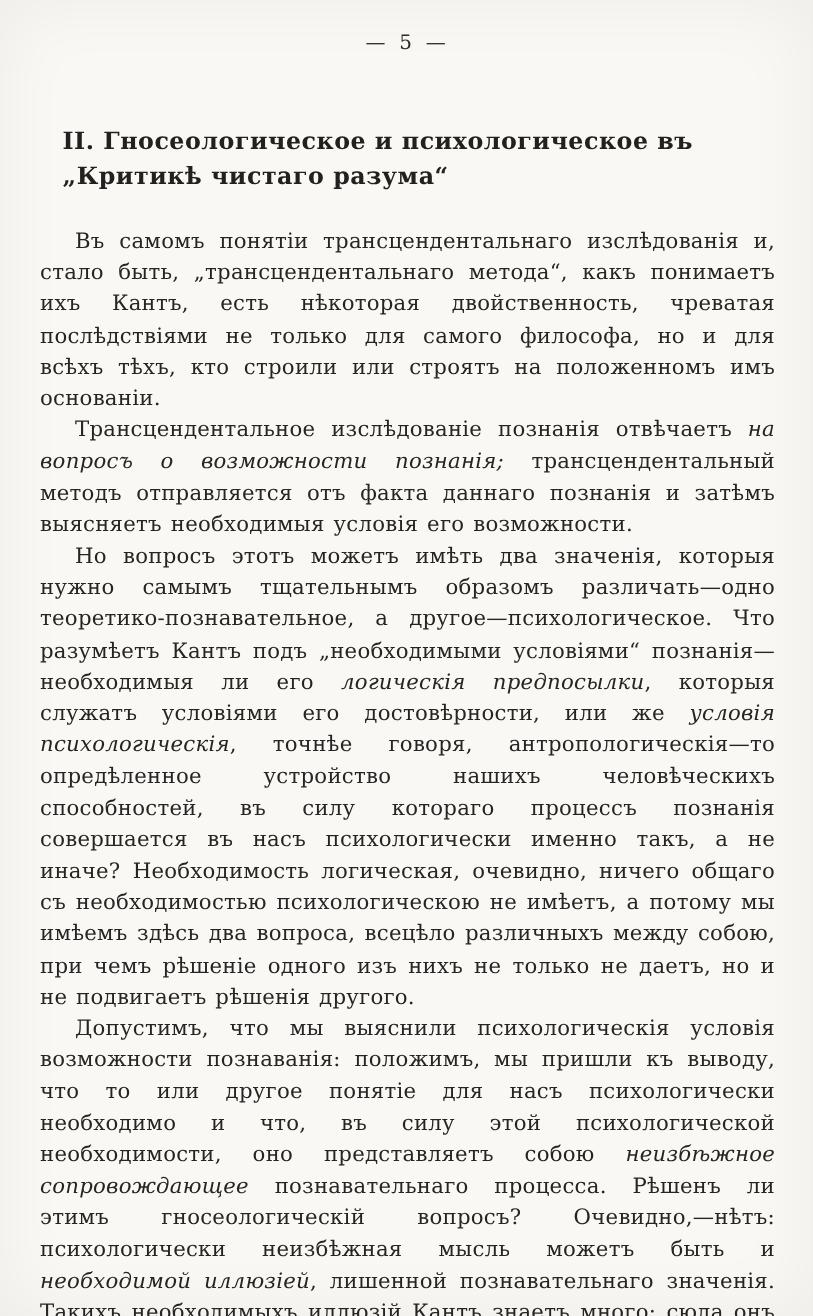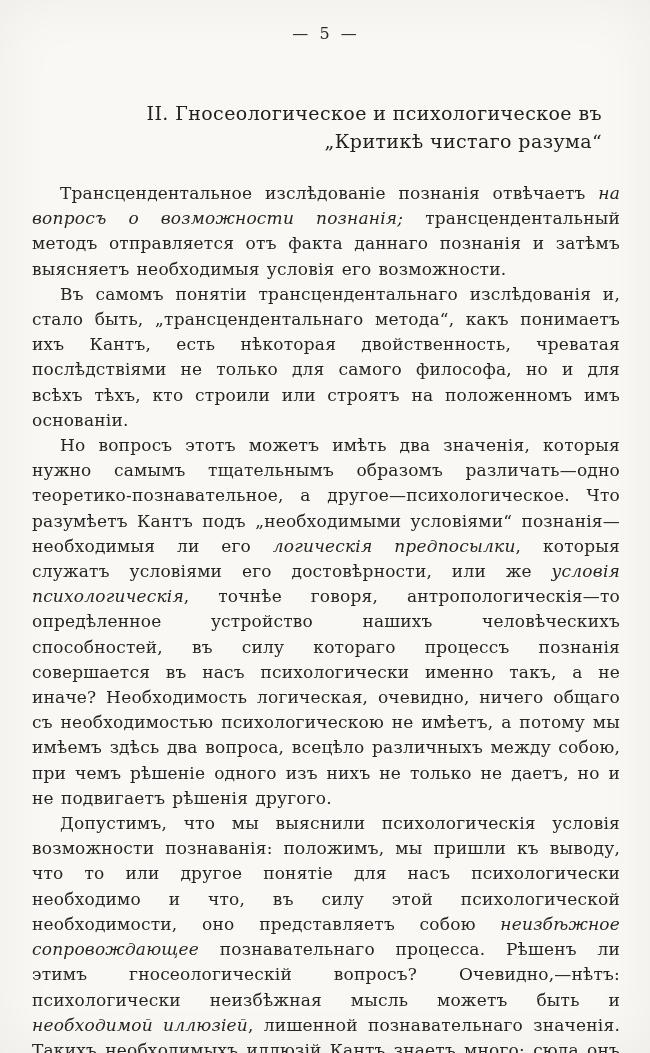--- a/index.html
+++ b/index.html
@@ -24,22 +24,22 @@
   }
   .page-number {
     text-align: center;
     font-size: 16px;
     letter-spacing: 3px;
     margin-top: 4px;
     color: #2b2a28;
   }
   .heading {
     font-size: 19px;
-    font-weight: normal;
-    text-align: right;
+    font-weight: bold;
+    text-align: left;
     line-height: 28px;
     letter-spacing: 0.4px;
     margin: 56px 18px 0 18px;
     color: #22211f;
   }
   .body-text {
     margin-top: 26px;
     font-size: 17px;
     line-height: 25.2px;
     text-align: justify;
@@ -57,18 +57,18 @@
 </style>
 </head>
 <body>
 
 <div class="page">
   <div class="page-number">— 5 —</div>
 
   <h1 class="heading">II. Гносеологическое и психологическое въ „Критикѣ чистаго разума“</h1>
 
   <div class="body-text">
+      <p><span>Въ самомъ понятіи трансцендентальнаго изслѣдованія и, стало быть, „трансцендентальнаго метода“, какъ понимаетъ ихъ Кантъ, есть нѣкоторая двойственность, чреватая послѣдствіями не только для самого философа, но и для всѣхъ тѣхъ, кто строили или строятъ на положенномъ имъ основаніи.</span></p>
       <p><span>Трансцендентальное изслѣдованіе познанія отвѣчаетъ </span><span class="italic">на вопросъ о возможности познанія;</span><span> трансцендентальный методъ отправляется отъ факта даннаго познанія и затѣмъ выясняетъ необходимыя условія его возможности.</span></p>
-      <p><span>Въ самомъ понятіи трансцендентальнаго изслѣдованія и, стало быть, „трансцендентальнаго метода“, какъ понимаетъ ихъ Кантъ, есть нѣкоторая двойственность, чреватая послѣдствіями не только для самого философа, но и для всѣхъ тѣхъ, кто строили или строятъ на положенномъ имъ основаніи.</span></p>
       <p><span>Но вопросъ этотъ можетъ имѣть два значенія, которыя нужно самымъ тщательнымъ образомъ различать—одно теоретико-познавательное, а другое—психологическое. Что разумѣетъ Кантъ подъ „необходимыми условіями“ познанія—необходимыя ли его </span><span class="italic">логическія предпосылки</span><span>, которыя служатъ условіями его достовѣрности, или же </span><span class="italic">условія психологическія</span><span>, точнѣе говоря, антропологическія—то опредѣленное устройство нашихъ человѣческихъ способностей, въ силу котораго процессъ познанія совершается въ насъ психологически именно такъ, а не иначе? Необходимость логическая, очевидно, ничего общаго съ необходимостью психологическою не имѣетъ, а потому мы имѣемъ здѣсь два вопроса, всецѣло различныхъ между собою, при чемъ рѣшеніе одного изъ нихъ не только не даетъ, но и не подвигаетъ рѣшенія другого.</span></p>
       <p><span>Допустимъ, что мы выяснили психологическія условія возможности познаванія: положимъ, мы пришли къ выводу, что то или другое понятіе для насъ психологически необходимо и что, въ силу этой психологической необходимости, оно представляетъ собою </span><span class="italic">неизбѣжное сопровождающее</span><span> познавательнаго процесса. Рѣшенъ ли этимъ гносеологическій вопросъ? Очевидно,—нѣтъ: психологически неизбѣжная мысль можетъ быть и </span><span class="italic">необходимой иллюзіей</span><span>, лишенной познавательнаго значенія. Такихъ необходимыхъ иллюзій Кантъ знаетъ много: сюда онъ относитъ, напримѣръ, цѣлый рядъ сужденій чистаго разума, основанныхъ на незаконномъ </span></p>
     </div>
 </div>
 
 </body></html>

